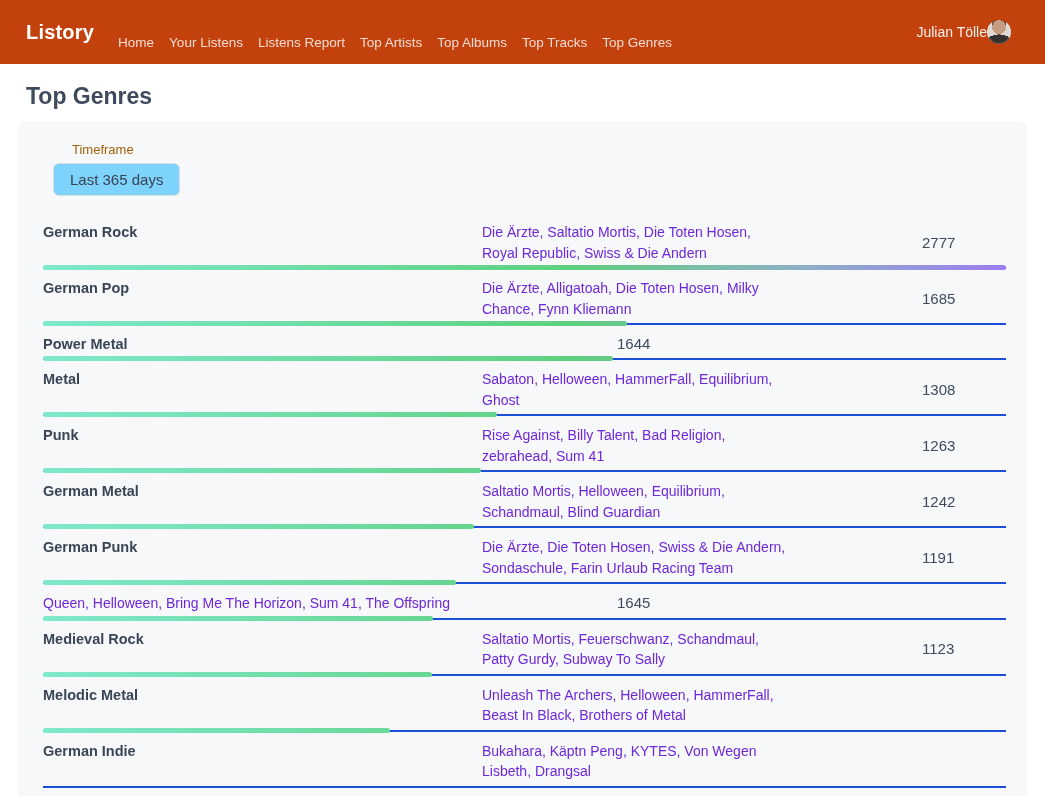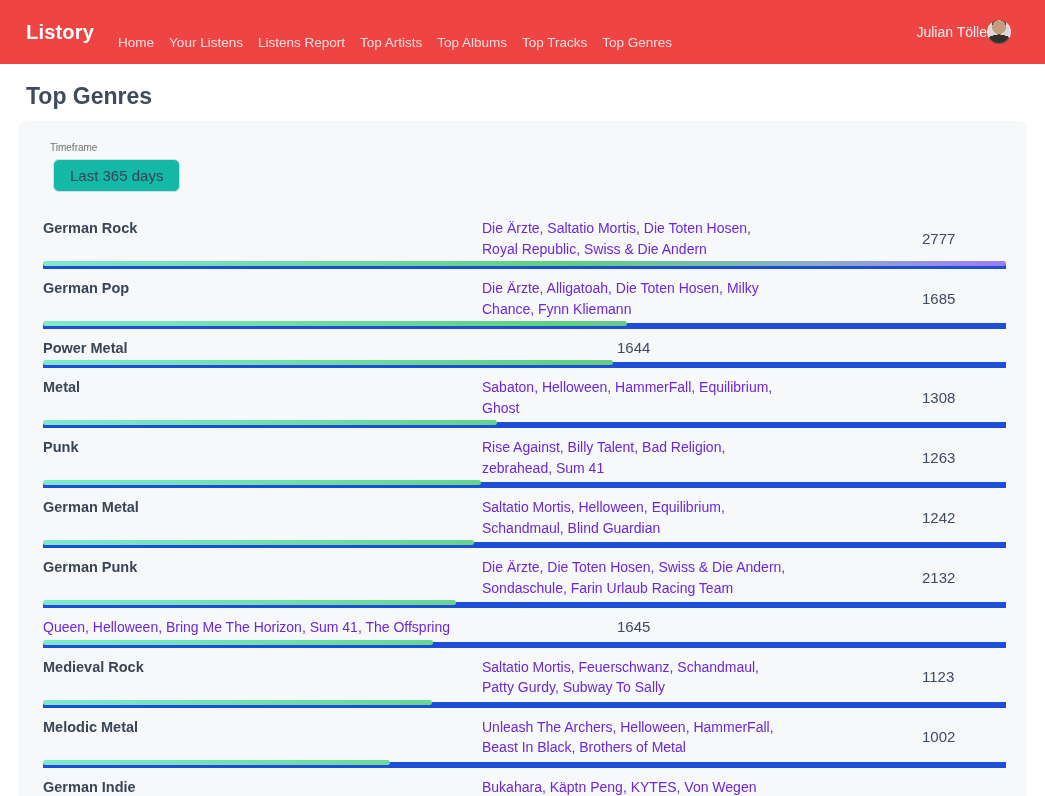--- a/index.html
+++ b/index.html
@@ -2,21 +2,21 @@
 <html><head>
 <meta charset="utf-8">
 <style>
   * { box-sizing: border-box; margin: 0; padding: 0; }
   html, body { width: 1045px; height: 796px; overflow: hidden; background: #ffffff; }
   body { font-family: "Liberation Sans", sans-serif; -webkit-font-smoothing: antialiased; }
 
   
   header.topnav {
     height: 64px;
-    background: #ef4444;
+    background: #c2410c;
     display: flex;
     align-items: center;
     padding: 0 34px 0 26px;
     color: #ffffff;
   }
   .brand {
     font-size: 20px;
     font-weight: 700;
     letter-spacing: .2px;
     color: #ffffff;
@@ -71,48 +71,48 @@
   }
   .card {
     background: #f6f8f9;
     border-radius: 8px;
     padding: 21px 21px 0 25px;
     min-height: 760px;
   }
 
   
   .tf-label {
-    font-size: 10px;
-    color: #737373;
-    margin-left: 7px;
+    font-size: 13px;
+    color: #a16207;
+    margin-left: 29px;
   }
   .tf-select {
     display: inline-block;
     margin-top: 6px;
     margin-left: 10px;
     height: 33px;
     padding: 0 16px;
-    background: #14b8a6;
+    background: #7dd3fc;
     border: 1px solid #d8dce3;
     border-radius: 6px;
     font-family: "Liberation Sans", sans-serif;
     font-size: 15px;
     color: #3a4354;
     cursor: pointer;
     line-height: 31px;
   }
 
   
   .genre-table { margin-top: 17px; }
   .genre-row {
     position: relative;
     display: grid;
     grid-template-columns: 439px 305px 1fr;
     padding: 9px 0 4px 0;
-    border-bottom: 6px solid #1d4ed8;
+    border-bottom: 2px solid #1d4ed8;
   }
   .genre-name {
     font-size: 14.5px;
     font-weight: 700;
     color: #3a4556;
     line-height: 20px;
     align-self: start;
   }
   .genre-artists {
     font-size: 14px;
@@ -195,38 +195,37 @@
         </div>
         <div class="genre-row">
           <div class="genre-name">German Metal</div>
           <div class="genre-artists">Saltatio Mortis, Helloween, Equilibrium, Schandmaul, Blind Guardian</div>
           <div class="genre-count">1242</div>
           <div class="genre-bar" style="width: 44.7245%; background-image: linear-gradient(90deg, rgb(126, 233, 204) 0%, rgb(95, 208, 126) 55%, rgb(143, 173, 200) 80%, rgb(157, 125, 242) 100%); background-size: 223.591% 100%;"></div>
         </div>
         <div class="genre-row">
           <div class="genre-name">German Punk</div>
           <div class="genre-artists">Die Ärzte, Die Toten Hosen, Swiss &amp; Die Andern, Sondaschule, Farin Urlaub Racing Team</div>
-          <div class="genre-count">2132</div>
+          <div class="genre-count">1191</div>
           <div class="genre-bar" style="width: 42.888%; background-image: linear-gradient(90deg, rgb(126, 233, 204) 0%, rgb(95, 208, 126) 55%, rgb(143, 173, 200) 80%, rgb(157, 125, 242) 100%); background-size: 233.165% 100%;"></div>
         </div>
         <div class="genre-row">
           <div class="genre-artists">Queen, Helloween, Bring Me The Horizon, Sum 41, The Offspring</div>
           <div class="genre-count">1645</div>
           <div class="genre-bar" style="width: 40.5113%; background-image: linear-gradient(90deg, rgb(126, 233, 204) 0%, rgb(95, 208, 126) 55%, rgb(143, 173, 200) 80%, rgb(157, 125, 242) 100%); background-size: 246.844% 100%;"></div>
         </div>
         <div class="genre-row">
           <div class="genre-name">Medieval Rock</div>
           <div class="genre-artists">Saltatio Mortis, Feuerschwanz, Schandmaul, Patty Gurdy, Subway To Sally</div>
           <div class="genre-count">1123</div>
           <div class="genre-bar" style="width: 40.4393%; background-image: linear-gradient(90deg, rgb(126, 233, 204) 0%, rgb(95, 208, 126) 55%, rgb(143, 173, 200) 80%, rgb(157, 125, 242) 100%); background-size: 247.284% 100%;"></div>
         </div>
         <div class="genre-row">
           <div class="genre-name">Melodic Metal</div>
           <div class="genre-artists">Unleash The Archers, Helloween, HammerFall, Beast In Black, Brothers of Metal</div>
-          <div class="genre-count">1002</div>
           <div class="genre-bar" style="width: 36.0821%; background-image: linear-gradient(90deg, rgb(126, 233, 204) 0%, rgb(95, 208, 126) 55%, rgb(143, 173, 200) 80%, rgb(157, 125, 242) 100%); background-size: 277.146% 100%;"></div>
         </div>
         <div class="genre-row">
           <div class="genre-name">German Indie</div>
           <div class="genre-artists">Bukahara, Käptn Peng, KYTES, Von Wegen Lisbeth, Drangsal</div>
         </div>
       </div>
   </section>
 </main>
 

